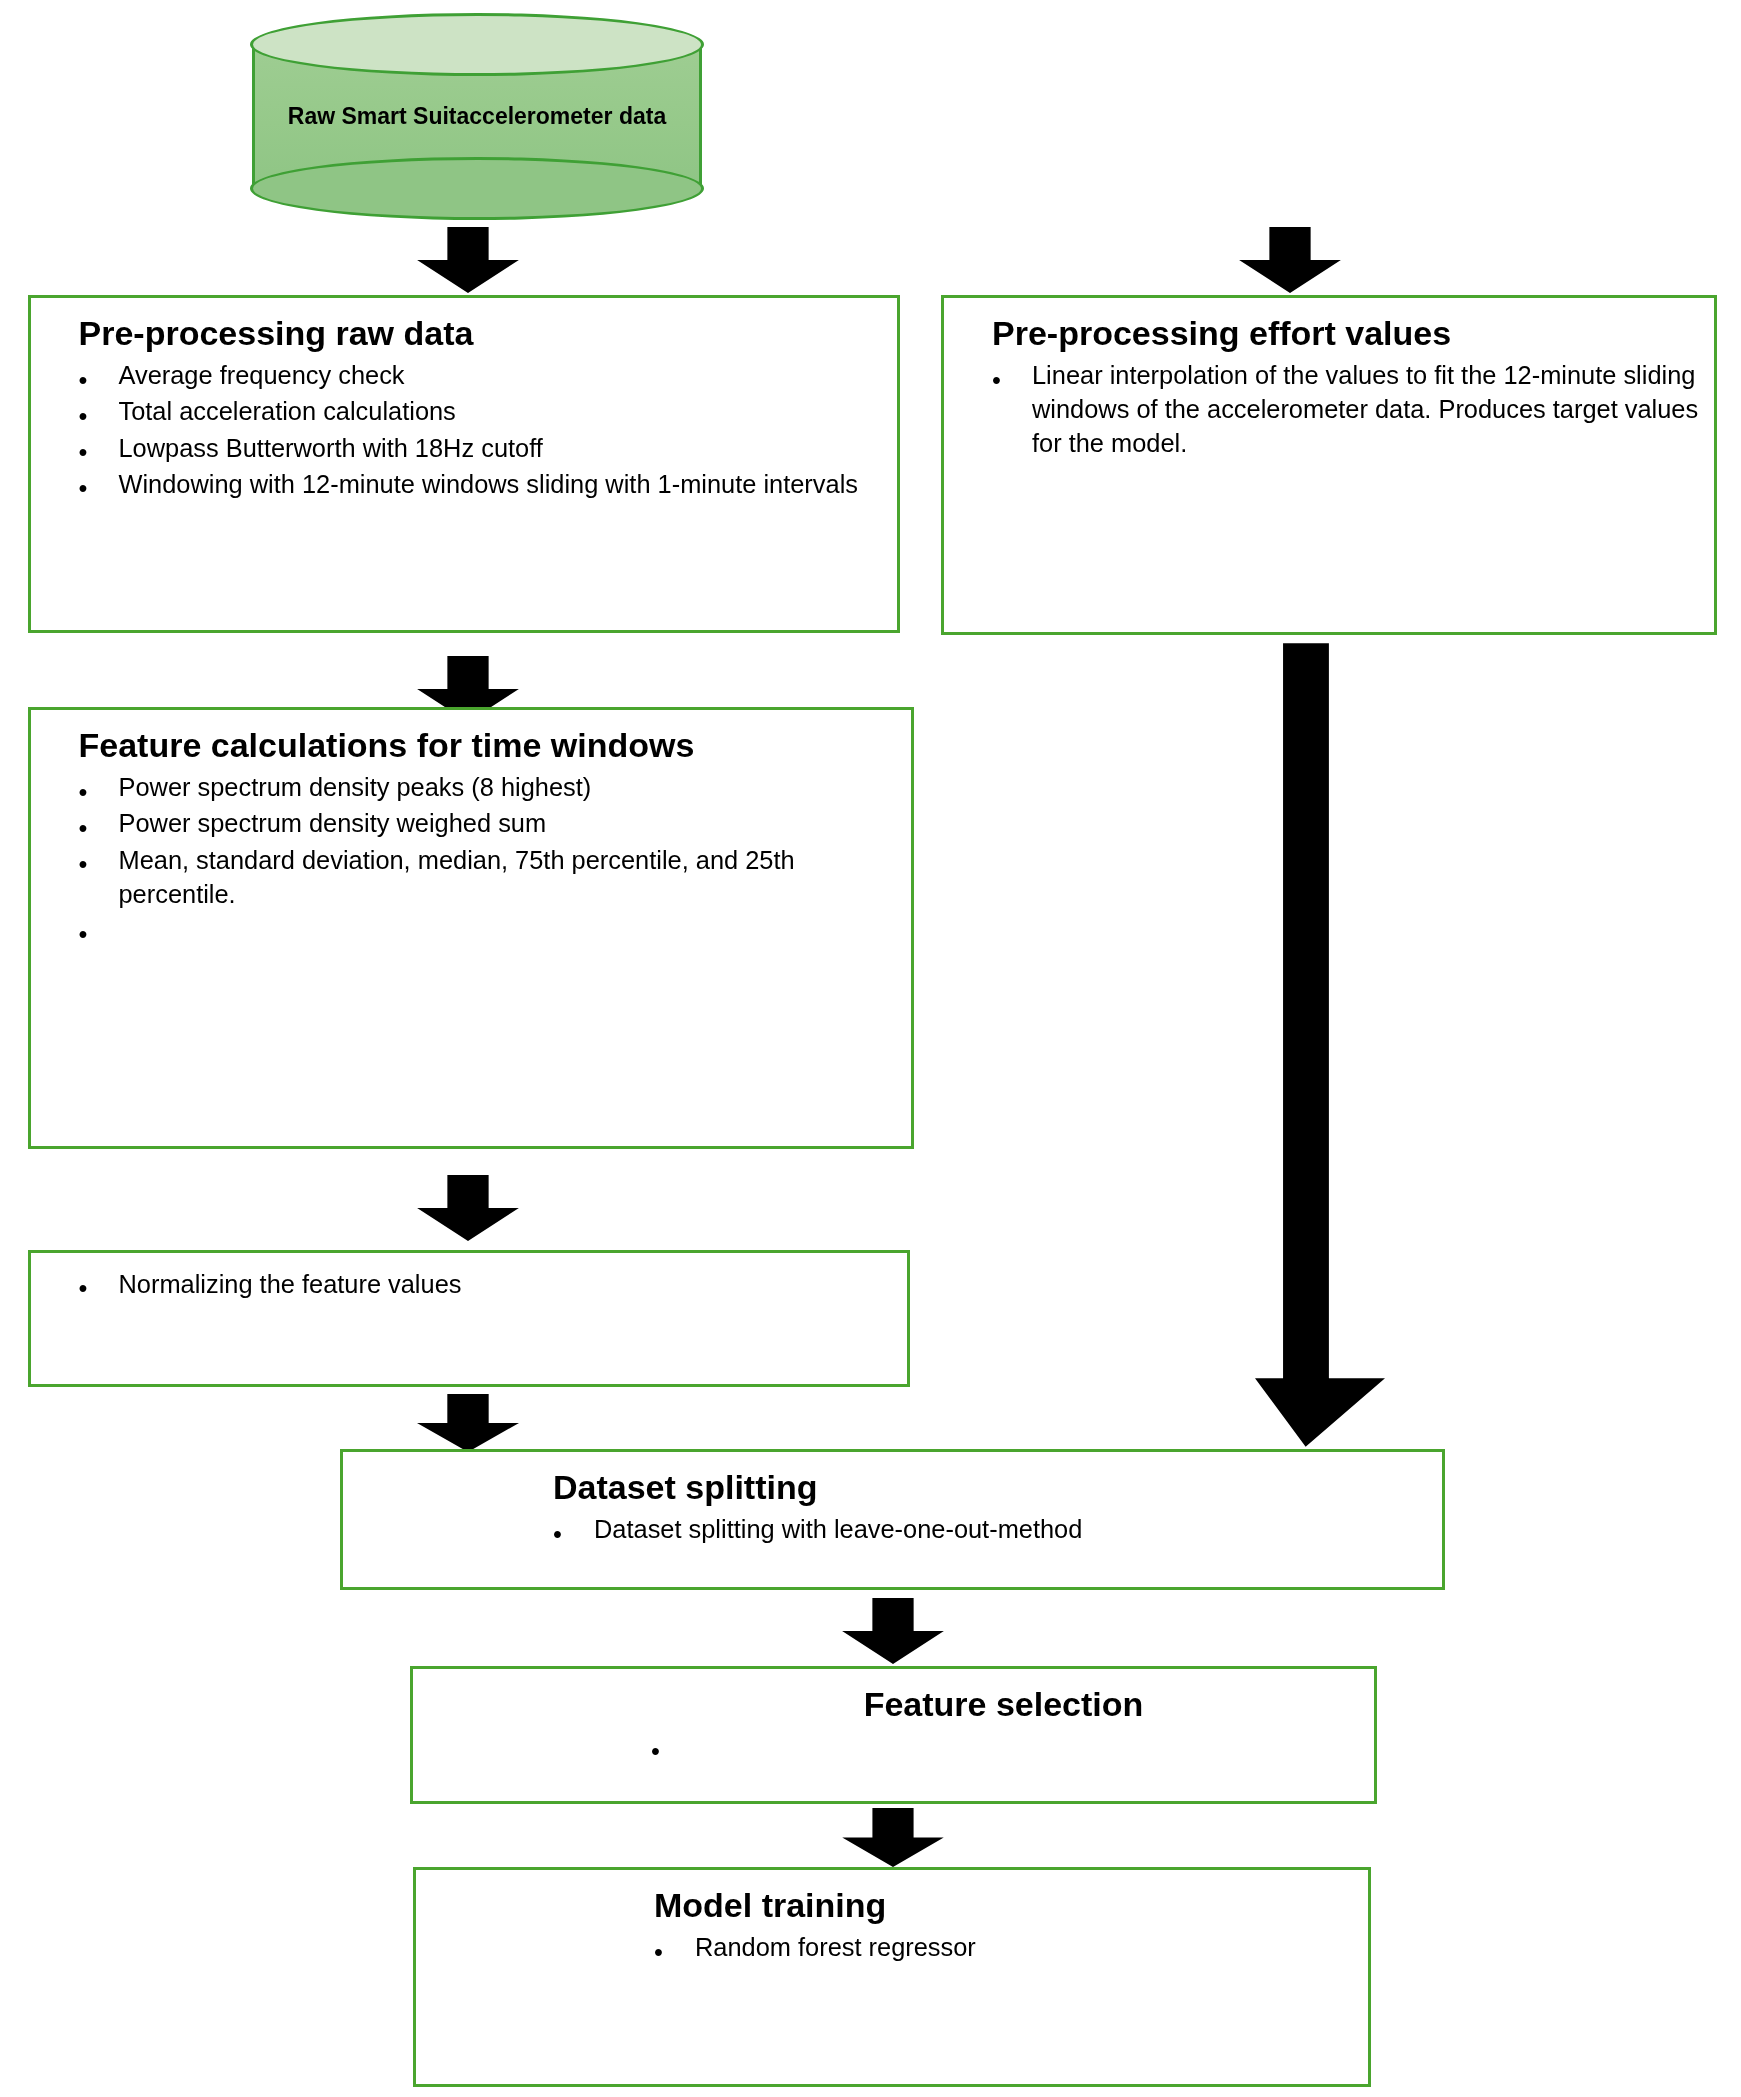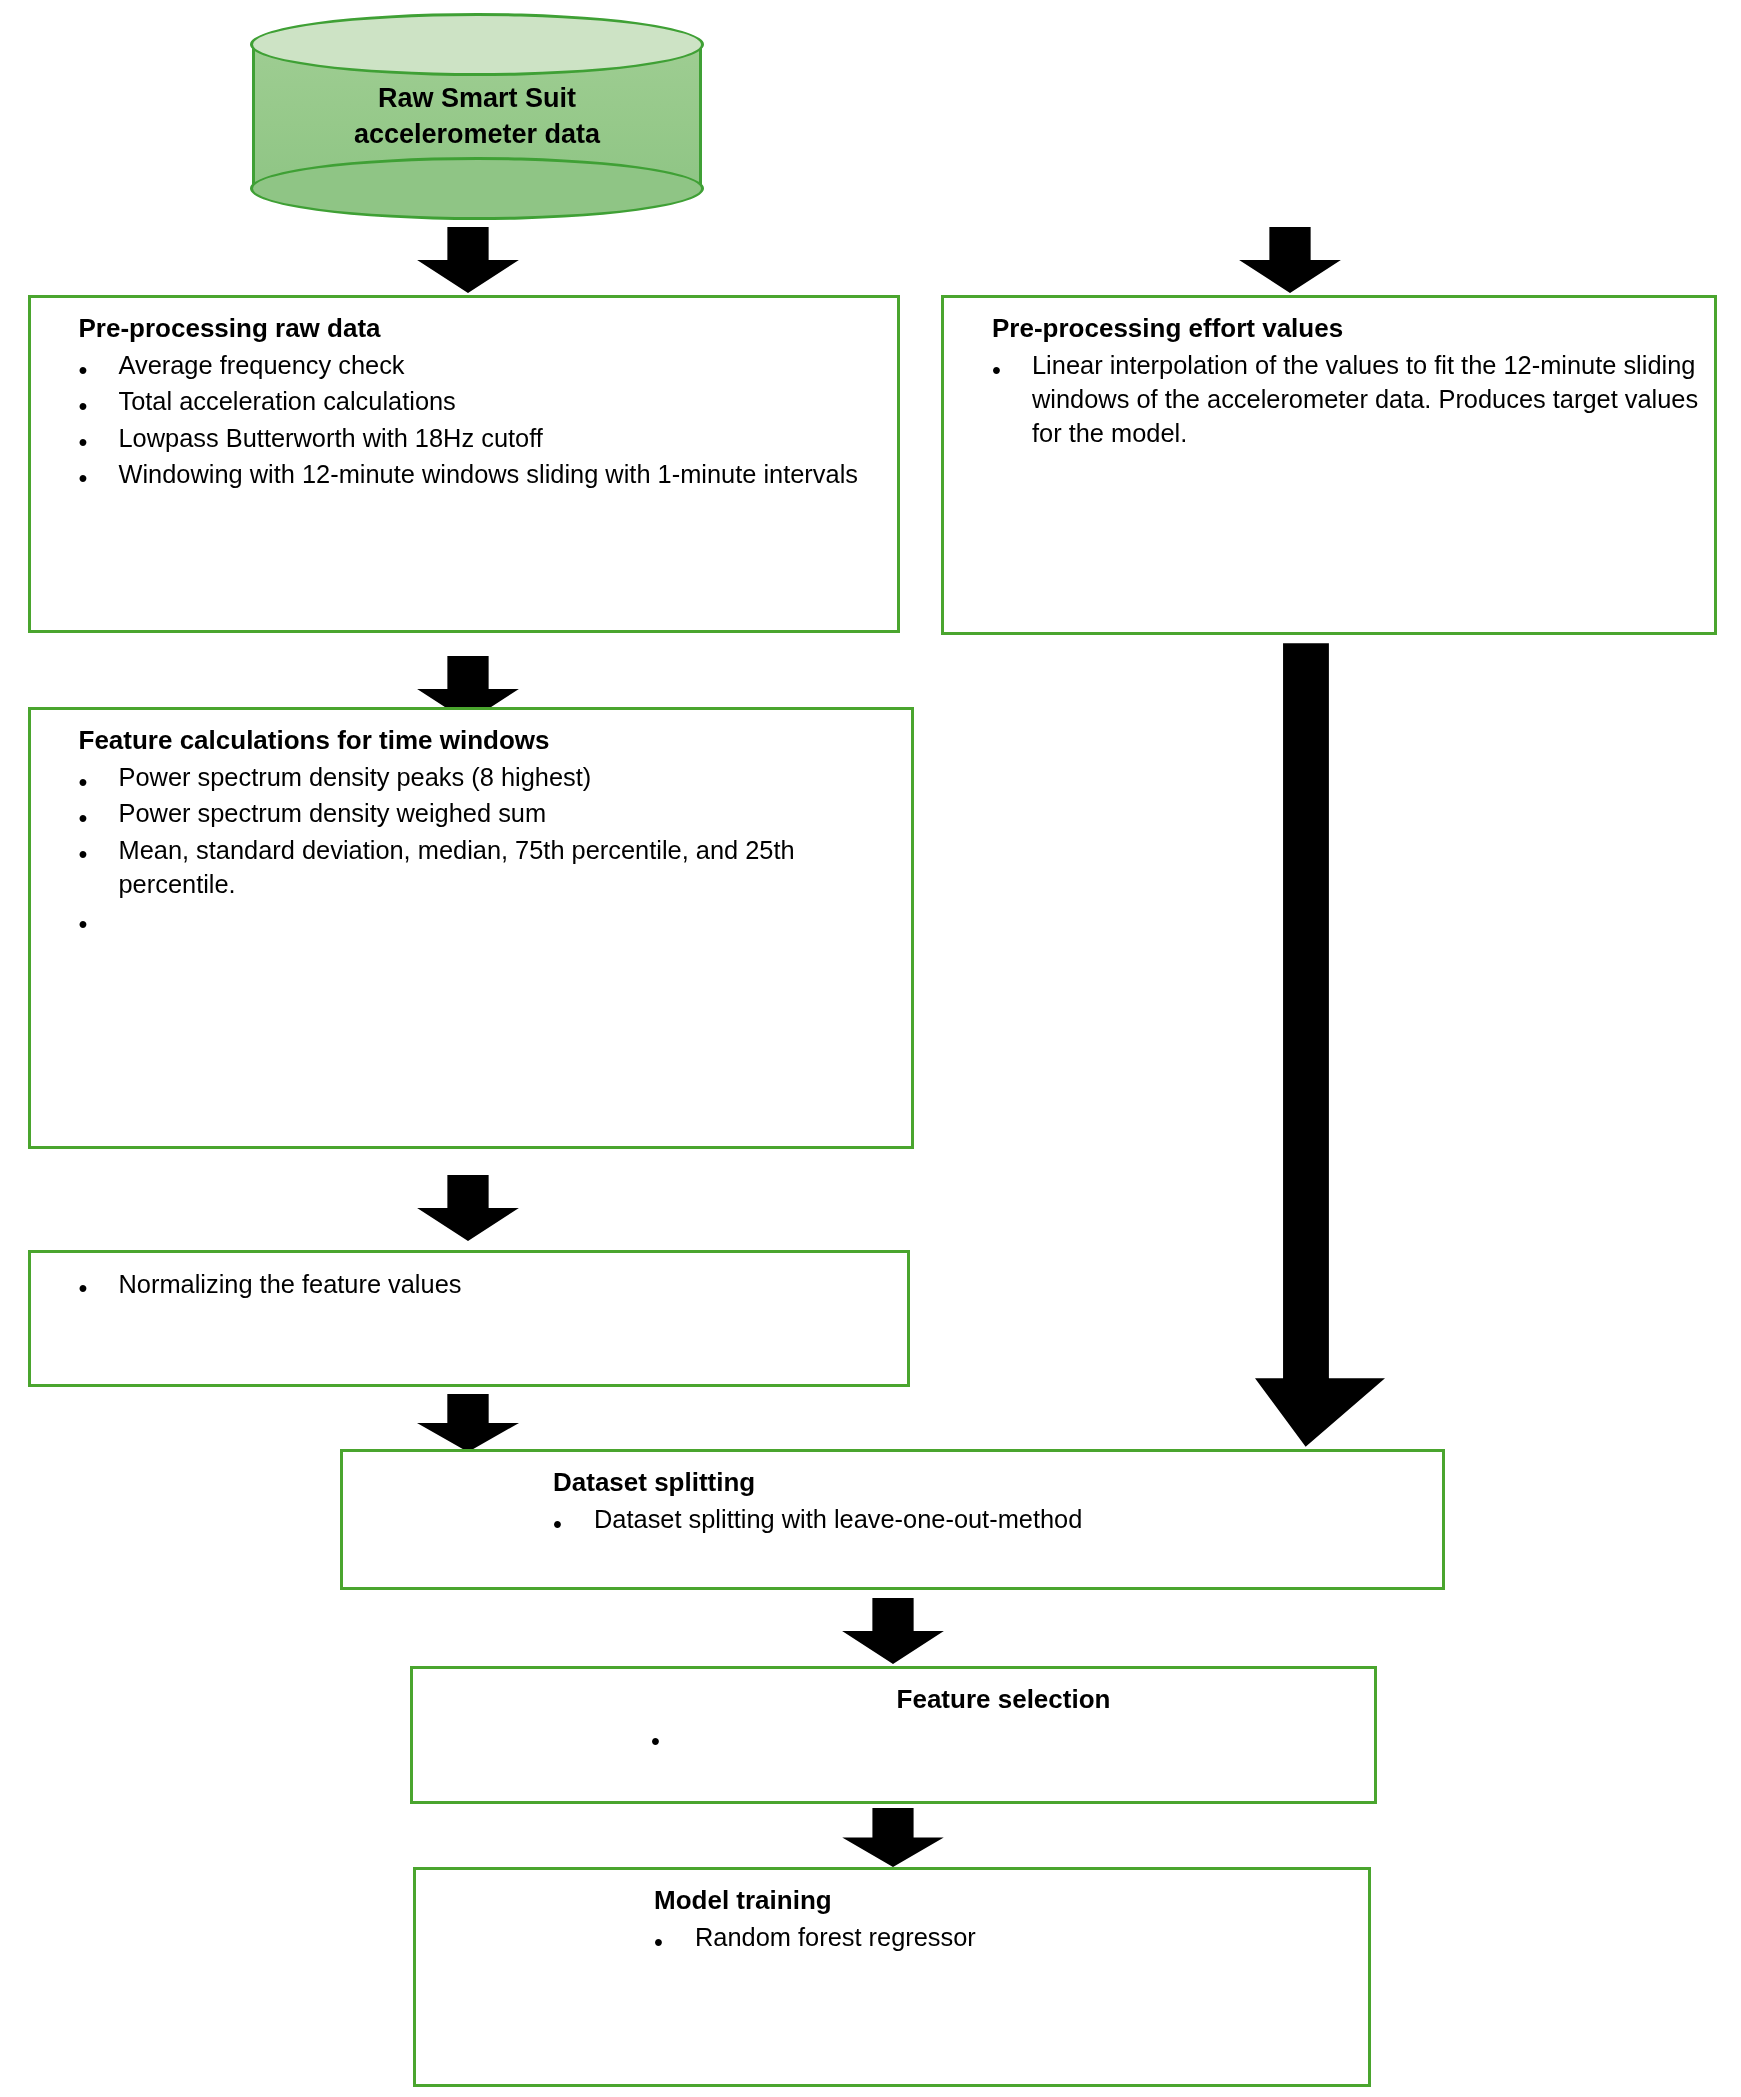--- a/index.html
+++ b/index.html
@@ -58,43 +58,43 @@
     z-index: 3;
   }
   .cyl .cyl-label {
     position: absolute;
     left: 0;
     right: 0;
     top: 0;
     bottom: 0;
     z-index: 4;
     display: flex;
-    flex-direction: column;
+    flex-direction: row;
     align-items: center;
     justify-content: center;
     font-weight: bold;
-    font-size: 27px;
+    font-size: 23px;
     line-height: 1.32;
     color: #000000;
     text-align: center;
     padding: 0 19px;
     box-sizing: border-box;
   }
 
   
   .box {
     position: absolute;
     border: 3.4px solid #4aa52e;
     background: #ffffff;
     box-sizing: border-box;
     padding: 13.7px 18px 11px 18px;
   }
   .box-title {
     font-weight: bold;
-    font-size: 26px;
+    font-size: 34px;
     line-height: 1.25;
     color: #000000;
     margin: 0 0 4.1px 0;
   }
   .box-title.indent-1 { padding-left: 30px; }
   .box-title.indent-2 { padding-left: 192px; }
   .box-title.indent-3 { padding-left: 220px; text-align: center; }
   .box-title.indent-4 { padding-left: 220px; }
 
   ul.bullets {

